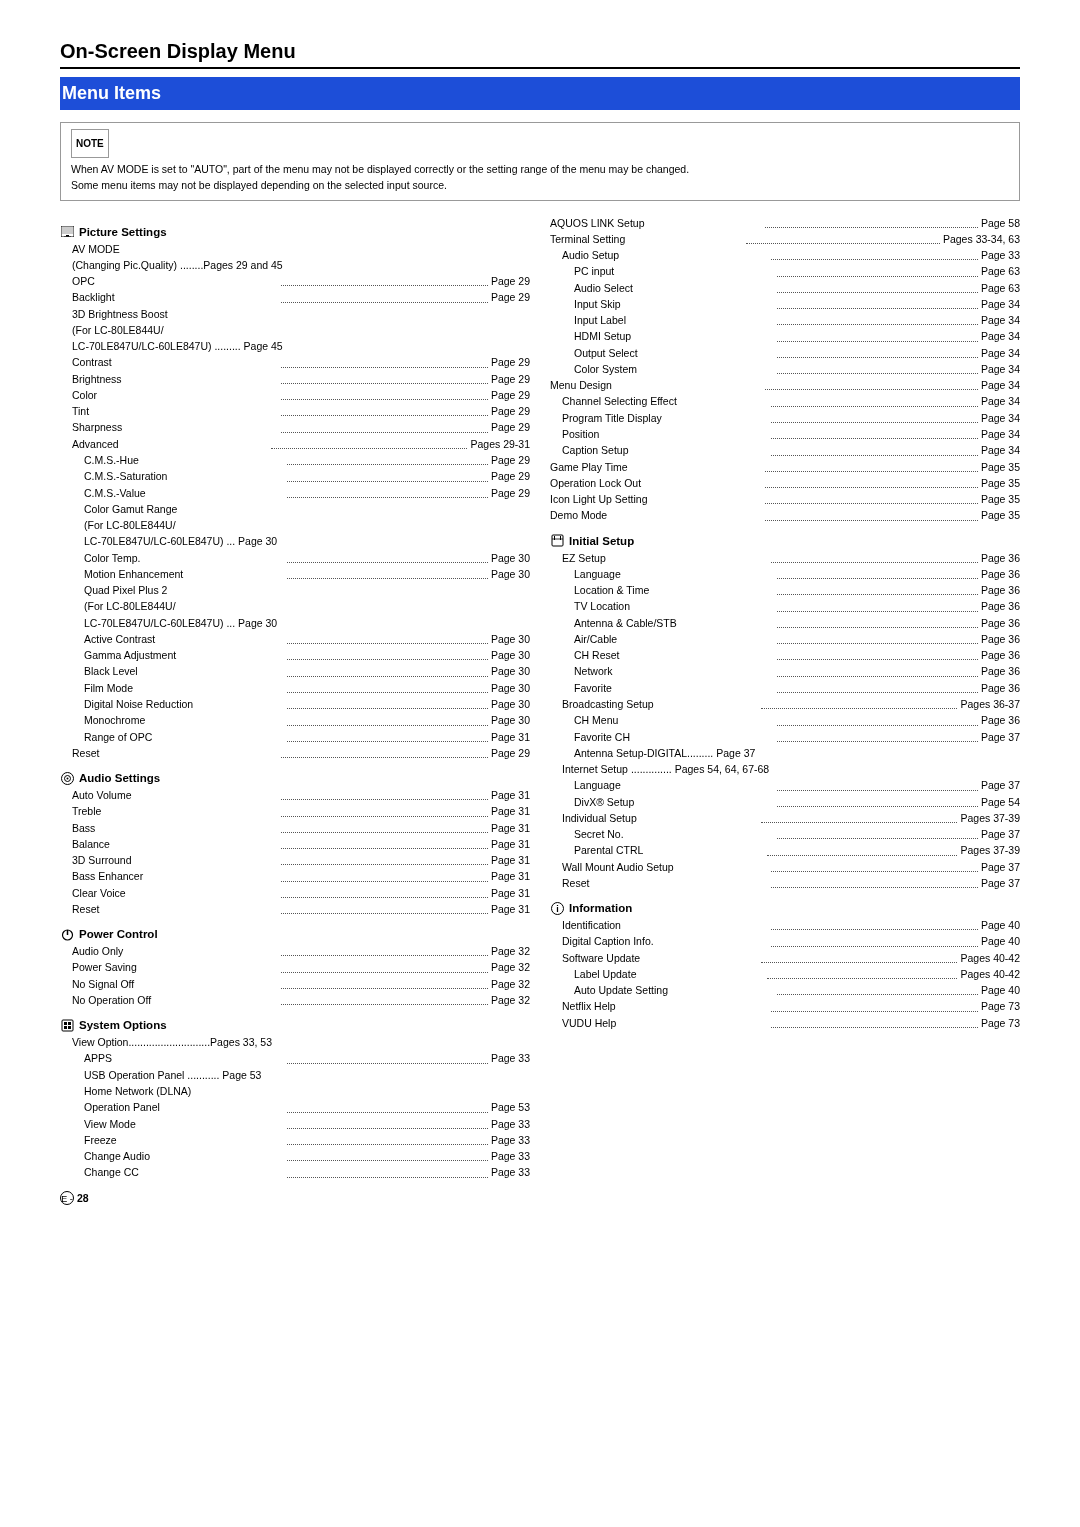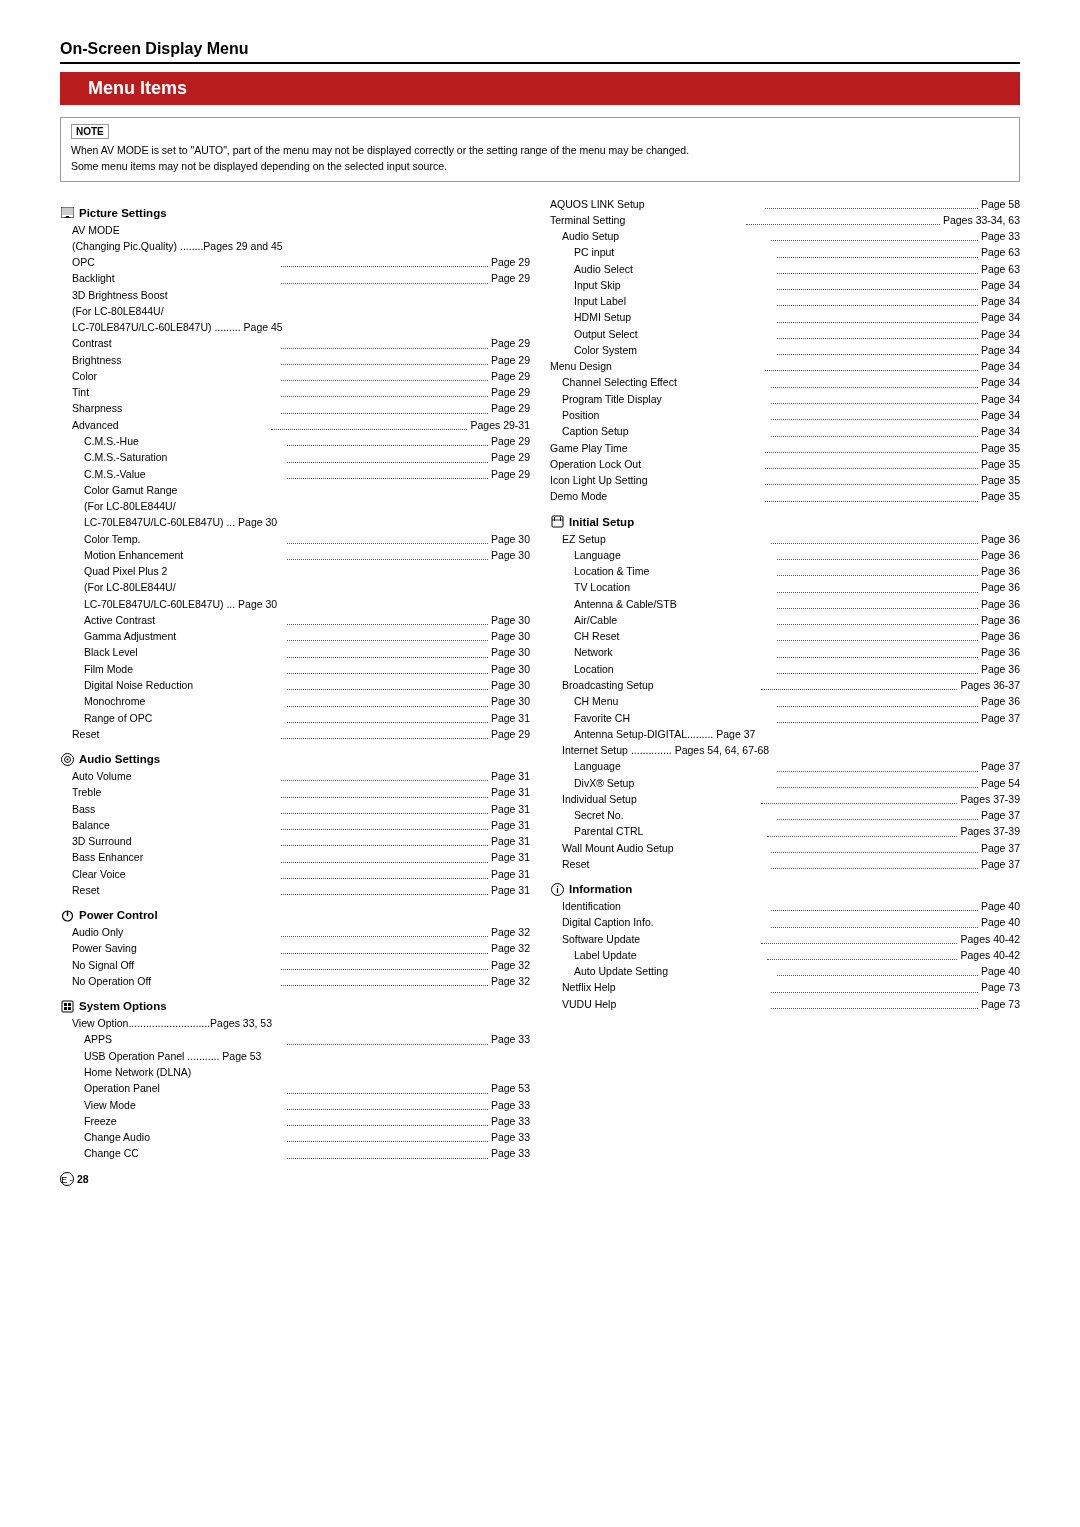--- a/index.html
+++ b/index.html
@@ -6,45 +6,45 @@
     body {
       background: #fff;
       font-family: Arial, Helvetica, sans-serif;
       font-size: 11px;
       color: #000;
       width: 1080px;
       min-height: 1527px;
       padding: 40px 60px;
     }
     .menu-items-header {
-      background: #b91c1c;
+      background: #1d4ed8;
       color: #fff;
       font-size: 18px;
       font-weight: bold;
-      padding: 6px 28px;
+      padding: 6px 2px;
       margin-bottom: 12px;
     }
     .on-screen-title {
-      font-size: 16px;
+      font-size: 20px;
       font-weight: bold;
       margin-bottom: 8px;
       border-bottom: 2px solid #000;
       padding-bottom: 4px;
     }
     .note-box {
       border: 1px solid #999;
       padding: 6px 10px;
       margin-bottom: 14px;
       font-size: 10.5px;
     }
     .note-label {
       font-weight: bold;
       font-size: 10px;
       border: 1px solid #999;
-      padding: 1px 4px;
+      padding: 8px 4px;
       display: inline-block;
       margin-bottom: 3px;
     }
     .two-col {
       display: flex;
       gap: 20px;
     }
     .col {
       flex: 1;
     }
@@ -518,21 +518,21 @@
         <span class="dots-label">CH Reset</span>
         <span class="dots-fill"></span>
         <span class="dots-page">Page 36</span>
       </div>
     <div class="entry indent2 dots-row">
         <span class="dots-label">Network</span>
         <span class="dots-fill"></span>
         <span class="dots-page">Page 36</span>
       </div>
     <div class="entry indent2 dots-row">
-        <span class="dots-label">Location</span>
+        <span class="dots-label">Favorite</span>
         <span class="dots-fill"></span>
         <span class="dots-page">Page 36</span>
       </div>
     <div class="entry indent1 dots-row">
         <span class="dots-label">Broadcasting Setup</span>
         <span class="dots-fill"></span>
         <span class="dots-page">Pages 36-37</span>
       </div>
     <div class="entry indent2 dots-row">
         <span class="dots-label">CH Menu</span>

